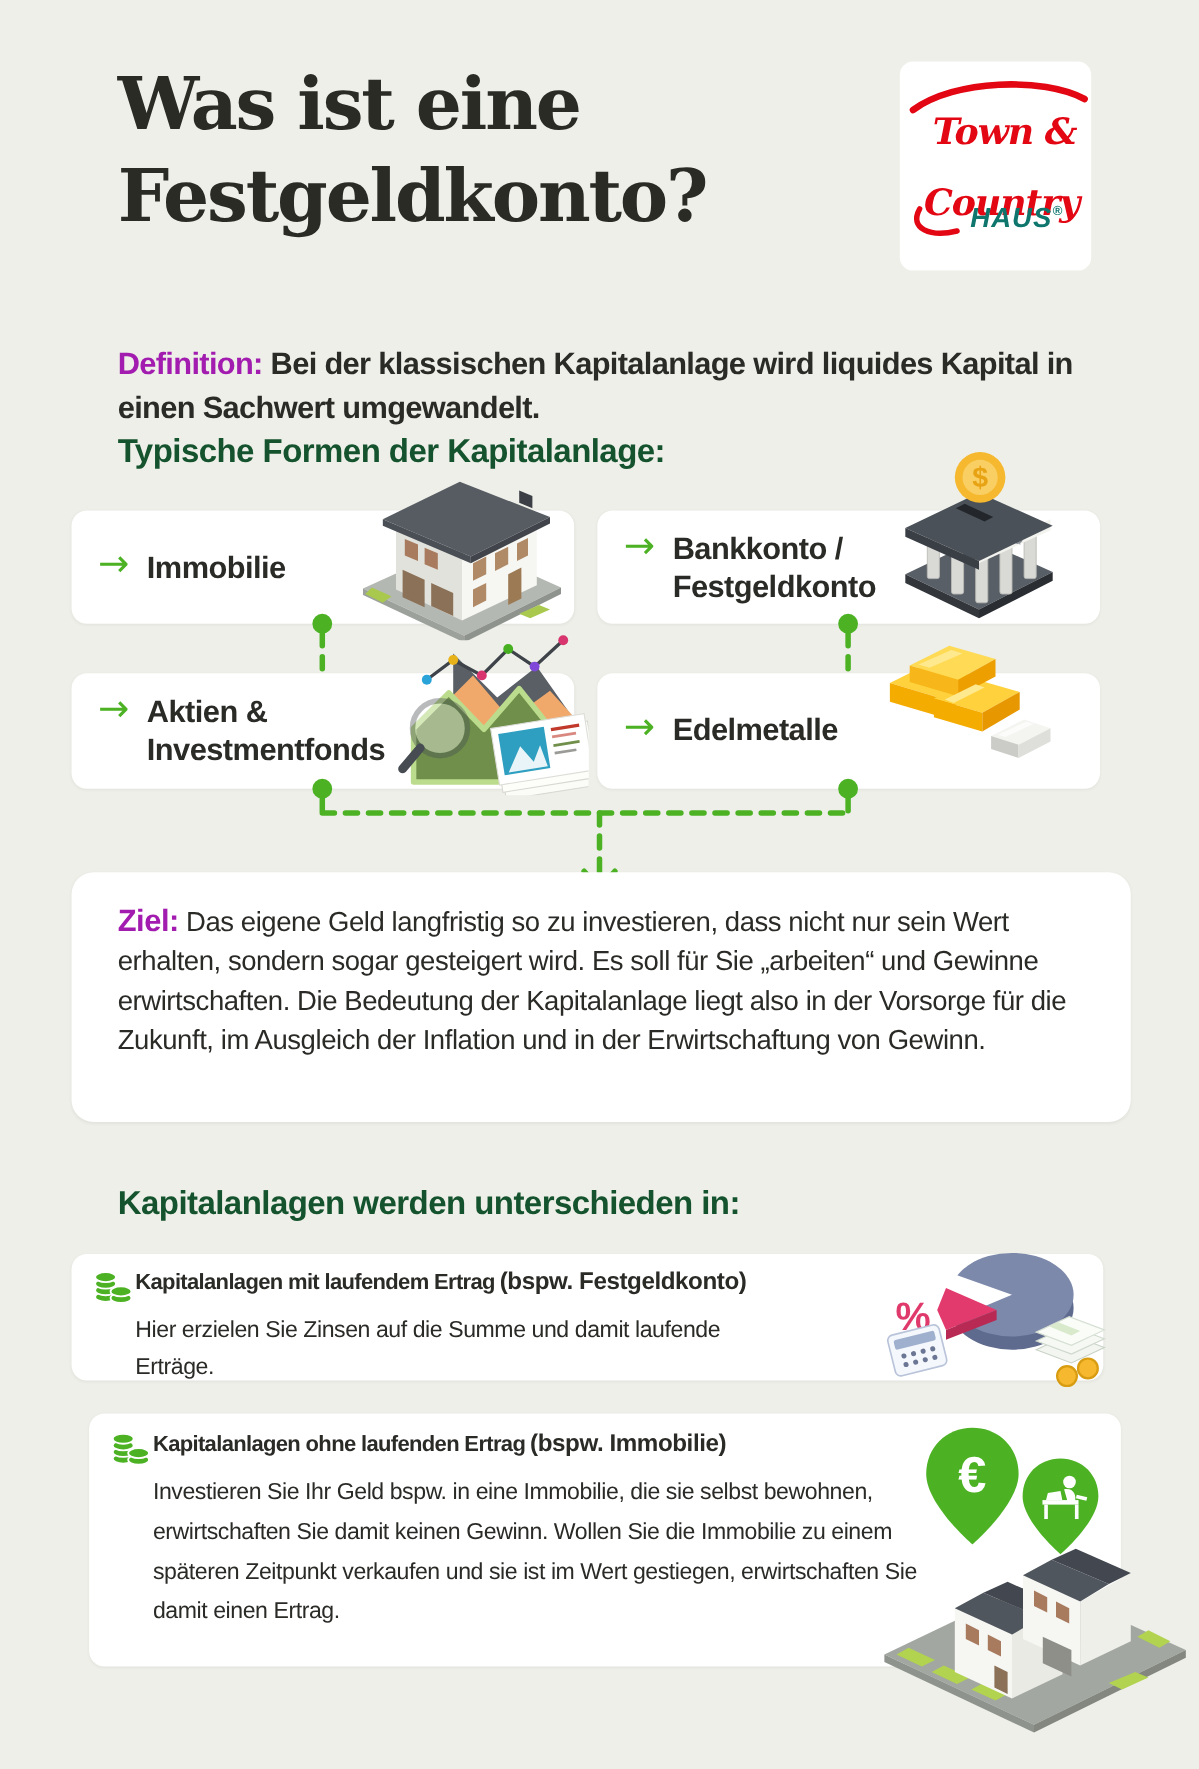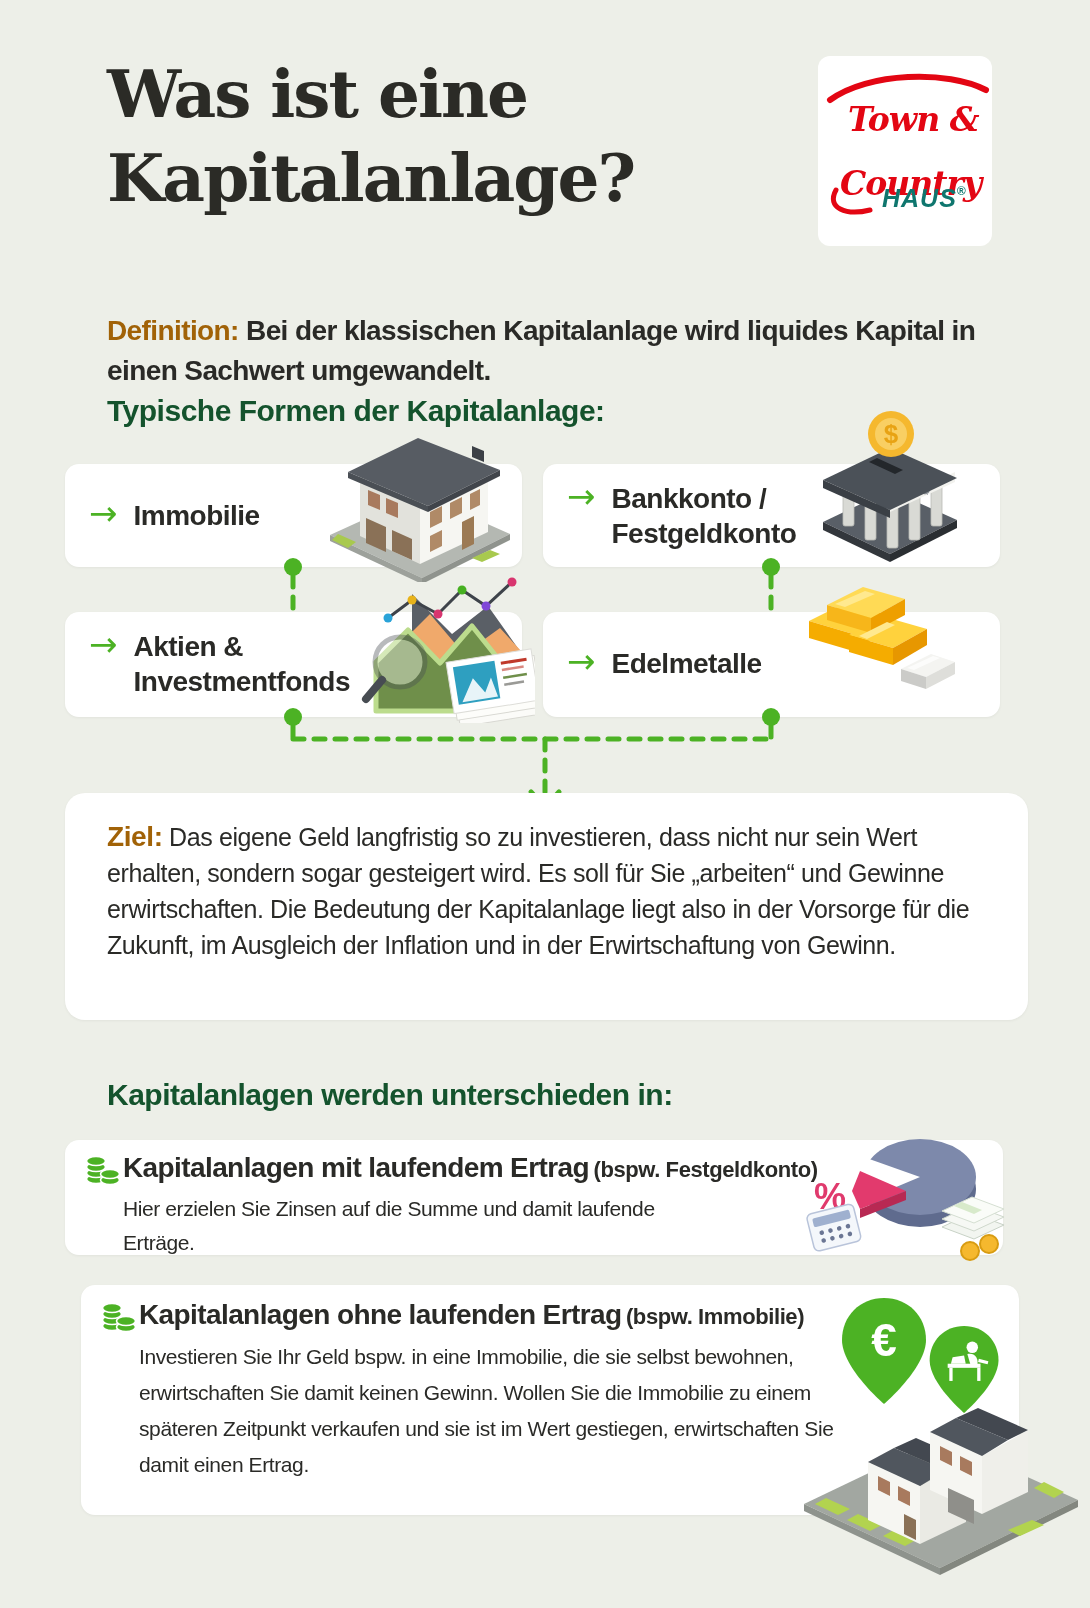--- a/index.html
+++ b/index.html
@@ -15,21 +15,21 @@
   .logo-town{position:absolute;left:30px;top:44px;font-family:"DejaVu Serif",serif;
              font-style:italic;font-weight:bold;font-size:33px;color:#e30613;letter-spacing:-1px;text-align:center;}
   .logo-country{position:absolute;left:22px;top:84px;font-family:"DejaVu Serif",serif;
              font-style:italic;font-weight:bold;font-size:33px;color:#e30613;letter-spacing:-1px;margin-top:24px;}
   .logo-haus{position:absolute;left:64px;top:128px;font-style:italic;font-weight:bold;
              font-size:25px;color:#0f766e;letter-spacing:1px;}
   .logo-reg{font-size:12px;vertical-align:top;letter-spacing:0;}
   
   .definition{left:107px;top:283px;width:880px;font-weight:bold;font-size:28px;
               line-height:40px;letter-spacing:-0.6px;}
-  .green-label{color:#a16207;}
+  .green-label{color:#a21caf;}
   .h-green{font-weight:bold;font-size:30px;color:#14532d;letter-spacing:-0.5px;}
   .forms-heading{left:107px;top:394px;}
   .cats-heading{left:107px;top:1078px;}
   
   .card{position:absolute;background:#ffffff;border-radius:14px;box-shadow:0 1px 3px rgba(0,0,0,0.05);}
   .form-card-inner{display:flex;align-items:flex-start;padding-left:24px;}
   .pt-single{padding-top:34px;}
   .pt-double{padding-top:17px;}
   .form-arrow{color:#4cb224;font-size:34px;line-height:34px;margin-right:16px;margin-top:-2px;
               font-family:"DejaVu Sans",sans-serif;}
@@ -38,33 +38,33 @@
   
   .ziel-card{left:65px;top:793px;width:963px;height:227px;border-radius:20px;}
   .ziel-text{position:absolute;left:42px;top:26px;width:905px;font-size:25px;
              line-height:36px;letter-spacing:-0.4px;}
   .ziel-text .green-label{font-weight:bold;font-size:28px;}
   
   .cat-card-a{left:65px;top:1140px;width:938px;height:115px;}
   .cat-card-b{left:81px;top:1285px;width:938px;height:230px;}
   .cat-icon{position:absolute;left:20px;top:14px;}
   .cat-title-row{position:absolute;left:58px;top:12px;white-space:nowrap;}
-  .cat-title{font-weight:bold;font-size:28px;letter-spacing:-0.6px;}
+  .cat-title{font-weight:bold;font-size:20px;letter-spacing:-0.6px;}
   .cat-example{font-weight:bold;font-size:22px;letter-spacing:-0.4px;}
   .cat-body{position:absolute;left:58px;font-size:21px;line-height:34px;letter-spacing:-0.4px;}
   .cat-body-a{top:52px;width:560px;}
   .cat-body-b{top:54px;width:712px;line-height:36px;}
   svg text{font-family:"Liberation Sans",sans-serif;}
 </style>
 </head>
 <body>
 
 <div class="page">
 
-  <div class="abs title">Was ist eine Kapitalanlage?</div>
+  <div class="abs title">Was ist eine Festgeldkonto?</div>
 
   <div class="abs logo-box">
     <svg class="logo-swoosh" width="174" height="190" viewBox="0 0 174 190">
       <path d="M12,44 C50,16 130,14 168,34" stroke="#e30613" stroke-width="6" fill="none" stroke-linecap="round"></path>
       <path d="M18,134 C8,152 28,160 52,154" stroke="#e30613" stroke-width="5" fill="none" stroke-linecap="round"></path>
     </svg>
     <div class="logo-town"><span>Town</span>&nbsp;<span>&amp;</span></div>
     <div class="logo-country">Country</div>
     <div class="logo-haus"><span>HAUS</span><span class="logo-reg">®</span></div>
   </div>

